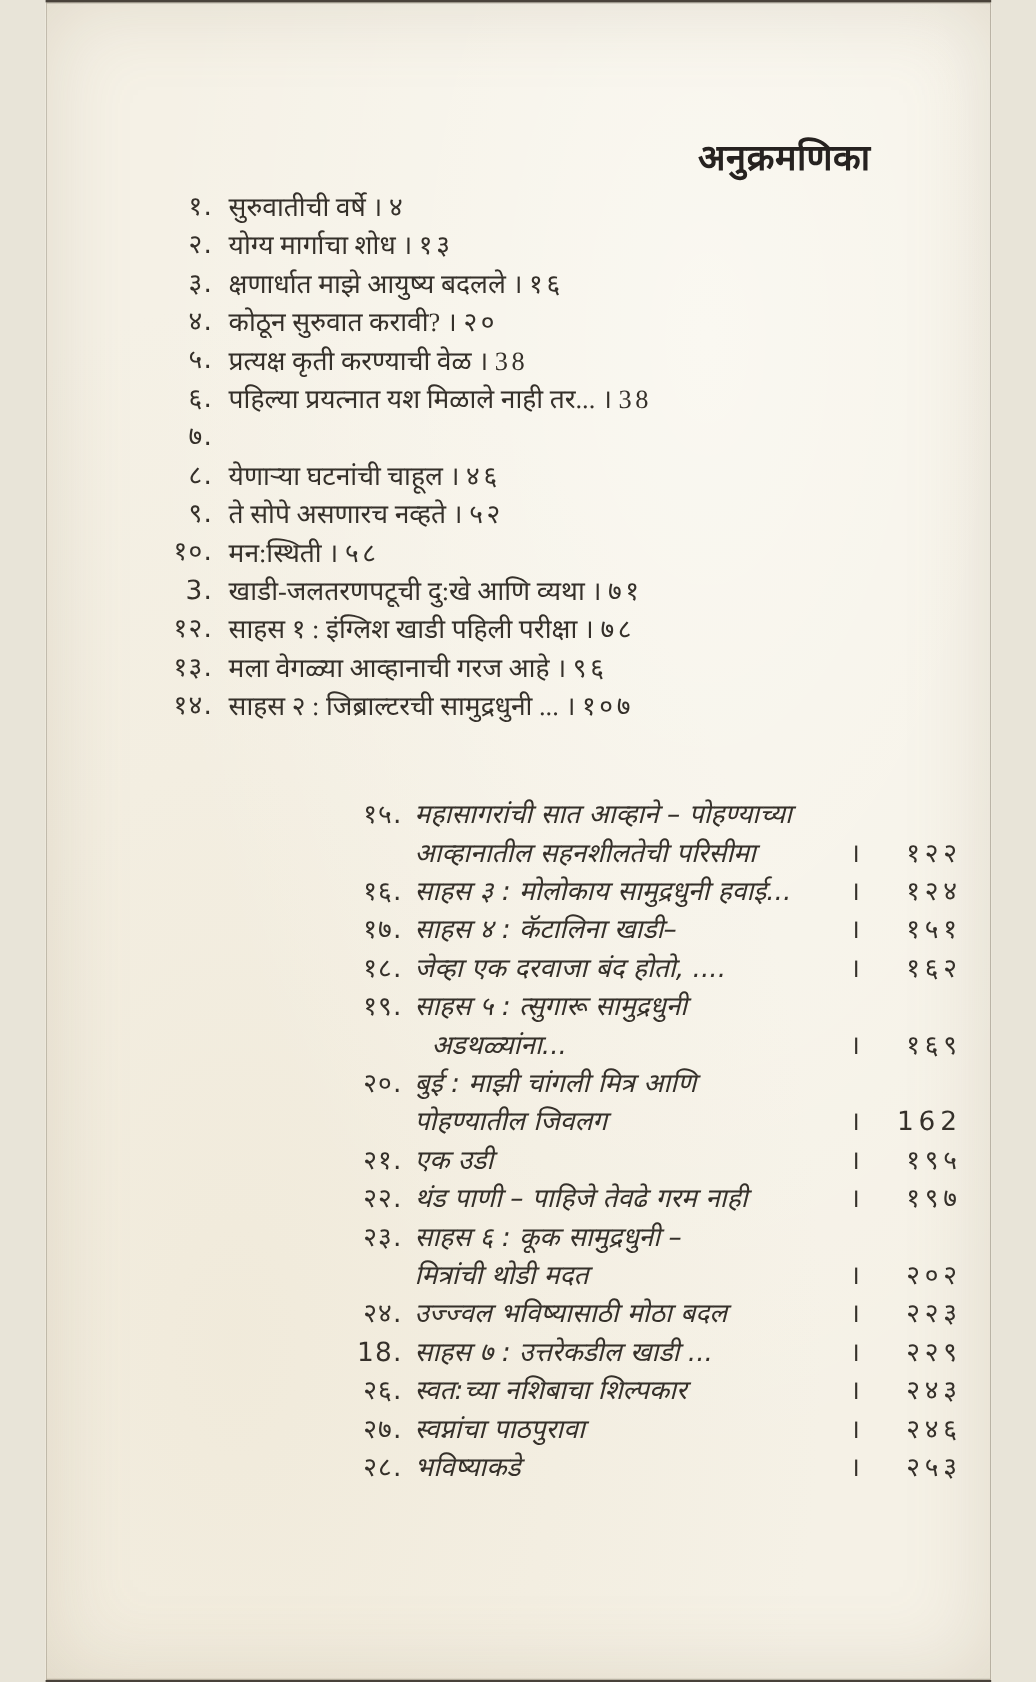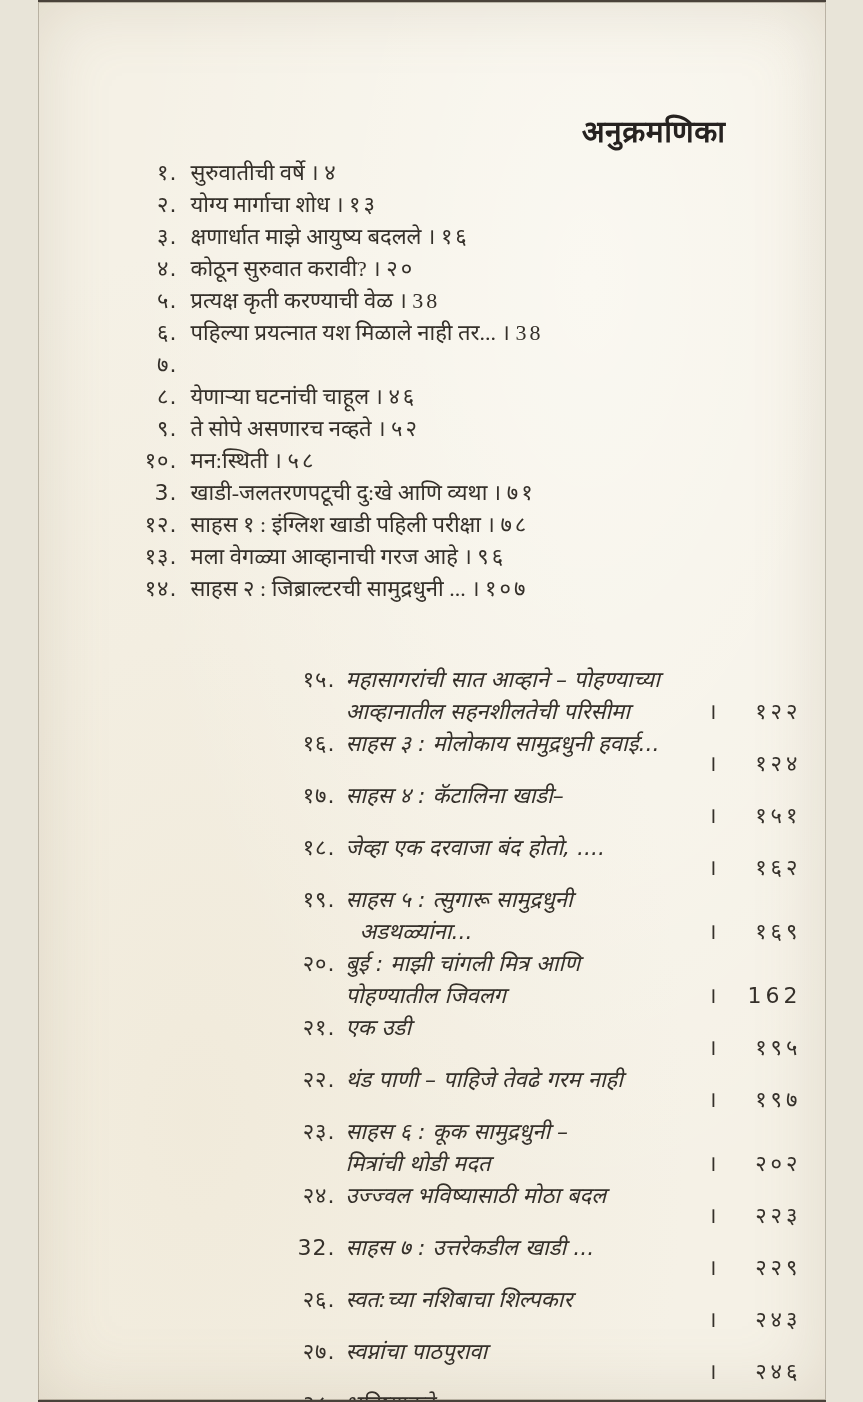--- a/index.html
+++ b/index.html
@@ -29,21 +29,21 @@
   .block1 { left:96px; top:155px; width:620px; }
   .row1 { display:flex; }
   .row1 .no { width:44px; text-align:right; flex:none; letter-spacing:1px; }
   .row1 .txt { padding-left:13px; white-space:pre-wrap;font-family:Liberation Serif, serif; }
   .pg1 { letter-spacing:3px; }
   .block2 { left:252px; top:662px; width:512px; }
   .row2 { display:flex; align-items:flex-start; }
   .row2 .no { width:46px; text-align:right; flex:none; letter-spacing:1px; }
   .row2 .ttl { width:356px; flex:none; padding-left:10px; white-space:pre-wrap;font-style:italic; }
   .row2 .sep { flex:none; width:22px; text-align:center; align-self:flex-end; }
-  .row2 .pg { flex:none; width:78px; text-align:right; letter-spacing:4px; align-self:flex-end;margin-top:20px; }
+  .row2 .pg { flex:none; width:78px; text-align:right; letter-spacing:4px; align-self:flex-end; }
 </style>
 </head>
 <body>
 
 <div class="scan">
   <h1 class="title">अनुक्रमणिका</h1>
   <div class="block block1" id="block1">
       <div class="row1">
         <span class="no">१.</span>
         <span class="txt">सुरुवातीची वर्षे । <span class="pg1">४</span></span>
@@ -155,21 +155,21 @@
         <span class="sep">।</span>
         <span class="pg">२०२</span>
       </div>
       <div class="row2">
         <span class="no">२४.</span>
         <span class="ttl"><div>उज्ज्वल भविष्यासाठी मोठा बदल</div></span>
         <span class="sep">।</span>
         <span class="pg">२२३</span>
       </div>
       <div class="row2">
-        <span class="no">32.</span>
+        <span class="no">18.</span>
         <span class="ttl"><div>साहस ७ : उत्तरेकडील खाडी ...</div></span>
         <span class="sep">।</span>
         <span class="pg">२२९</span>
       </div>
       <div class="row2">
         <span class="no">२६.</span>
         <span class="ttl"><div>स्वत:च्या नशिबाचा शिल्पकार</div></span>
         <span class="sep">।</span>
         <span class="pg">२४३</span>
       </div>

